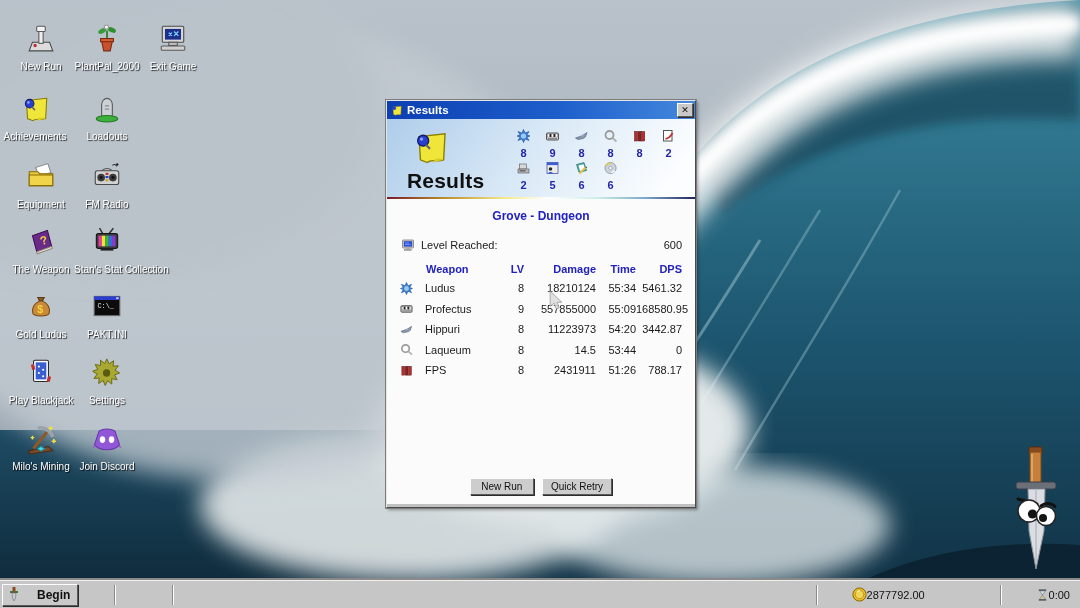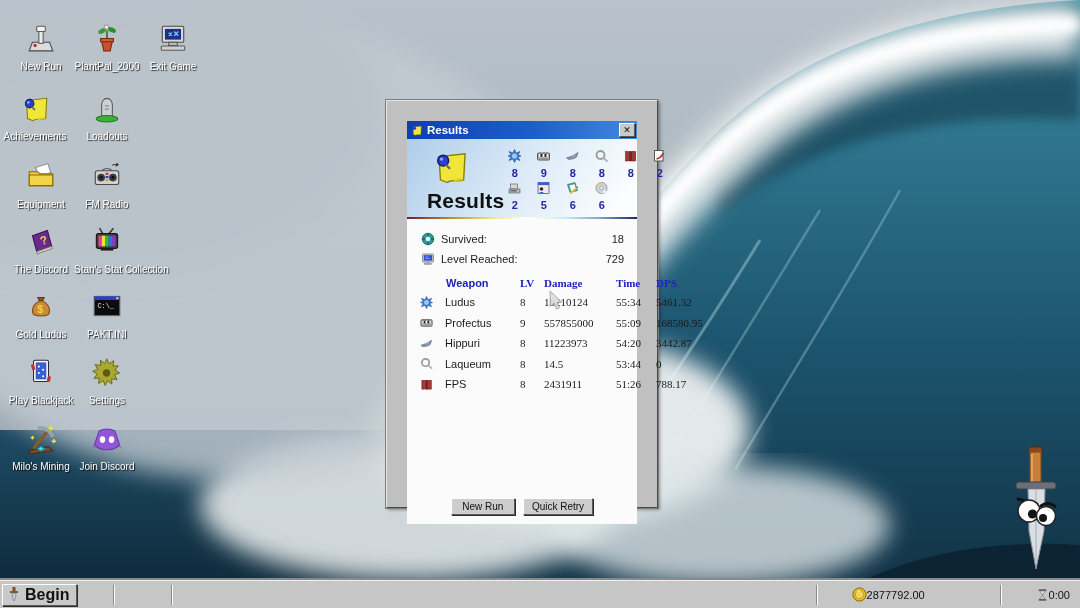--- a/index.html
+++ b/index.html
@@ -8,23 +8,23 @@
   .wallpaper { position:absolute; left:0; top:0; width:1080px; height:608px; }
 
   
   .dicon { position:absolute; width:66px; text-align:center; cursor:pointer; }
   .dicon .ig { display:block; height:34px; }
   .dicon .ig svg { display:inline-block; }
   .ilabel { display:inline-block; margin-top:2px; font-size:10px; color:#fff;
             text-shadow:1px 1px 1px rgba(0,0,0,.85); white-space:nowrap; }
 
   
-  .window { position:absolute; left:386px; top:100px; width:272px; height:408px;
+  .window { position:absolute; left:386px; top:100px; width:310px; height:408px;
             background:#c0c0c0; border:1px solid; border-color:#e6e6e6 #4a4a4a #4a4a4a #e6e6e6;
-            box-shadow:0 0 0 1px #7d7d7d, 2px 2px 3px rgba(0,0,0,.35); padding:20px; }
+            box-shadow:0 0 0 1px #7d7d7d, 2px 2px 3px rgba(0,0,0,.35); padding:0; }
   .titlebar { height:18px; display:flex; align-items:center; padding:0 2px 0 3px;
               background:linear-gradient(90deg,#0d3fb2 0%, #1d5ecb 55%, #4388dd 100%); }
   .titlebar .ttext { color:#fff; font-weight:bold; font-size:11.5px; margin-left:4px; flex:1; }
   .closebtn { width:16px; height:14px; background:#c9c9c9; border:1px solid;
               border-color:#fff #5a5a5a #5a5a5a #fff; box-shadow:1px 1px 0 #2c2c2c;
               font-size:9px; line-height:12px; text-align:center; color:#111; cursor:pointer; }
   .wheader { height:78px; background:linear-gradient(125deg,#aecdea 0%, #d8e8f6 45%, #fbfdff 90%);
              display:flex; padding:8px 10px 4px 20px; }
   .hleft { display:flex; flex-direction:column; align-items:flex-start; }
   .htitle { font-size:21px; font-weight:bold; color:#101010; margin-top:1px; letter-spacing:.2px; }
@@ -34,35 +34,35 @@
   .hitem .hcnt { display:block; font-size:11px; font-weight:bold; color:#2525a8; margin-top:0px; }
   .rainbow { height:2px; background:linear-gradient(90deg,#7a1a2a 0%,#b88a2a 18%,#f2e88a 38%,#ffffff 52%,#cfeee8 68%,#7aa8c8 84%,#23235f 100%); }
   .content { position:relative; background:#fbfbfb; height:305px; padding:10px 13px 0 13px; }
   .location { text-align:center; font-size:12px; font-weight:bold; color:#2121c0; margin-bottom:12px; }
   .statrow { display:flex; align-items:center; height:20px; font-size:11px; color:#1a1a1a; }
   .statrow .sic { width:16px; height:14px; margin-right:5px; }
   .statrow .sval { margin-left:auto; }
   .wtable { margin-top:4px; }
   .trow { display:grid; grid-template-columns:100px 24px 72px 40px 1fr; height:20.5px; align-items:center;
           font-size:11px; color:#1a1a1a; }
-  .trow .c { text-align:left;font-family:Liberation Serif, serif; }
+  .trow .c { text-align:right; }
   .trow .n { display:flex; align-items:center; gap:12px; text-align:left; }
   .thead { font-weight:bold; color:#2121c0; height:19px; }
   .thead .hw { text-align:left; padding-left:26px; }
   .wbuttons { position:absolute; bottom:9px; left:0; width:100%; display:flex; justify-content:center; gap:8px; }
   .btn95 { height:17px; min-width:64px; padding:0 8px; background:#cdcdcd; font-size:10px;
            font-family:"Liberation Sans", sans-serif; color:#111; border:1px solid;
            border-color:#fff #5a5a5a #5a5a5a #fff; box-shadow:1px 1px 0 #2c2c2c; cursor:pointer; }
 
   
   .taskbar { position:absolute; left:0; bottom:0; width:1080px; height:28px; background:#c6c6c6;
              border-top:1px solid #efefef; box-shadow:0 -2px 0 #8a8a8a; display:flex; align-items:center; padding:0 6px 0 2px; }
-  .beginbtn { height:22px; display:flex; align-items:center; gap:4px; padding:0 7px 0 4px;
+  .beginbtn { height:22px; display:flex; align-items:center; gap:16px; padding:0 7px 0 4px;
               background:#c9c9c9; border:1px solid; border-color:#fff #5a5a5a #5a5a5a #fff;
-              box-shadow:1px 1px 0 #2c2c2c; font-weight:bold; font-size:16px; color:#111; cursor:pointer; }
+              box-shadow:1px 1px 0 #2c2c2c; font-weight:bold; font-size:12px; color:#111; cursor:pointer; }
   .groove { width:0; height:20px; border-left:1px solid #8a8a8a; border-right:1px solid #fff; }
   .g1 { margin-left:36px; } .g2 { margin-left:56px; }
   .spacer { flex:1; }
   .traygrp { display:flex; align-items:center; gap:0; font-size:11px; color:#111; }
   .coin-g { margin:0 28px 0 34px; min-width:120px; }
   .time-g { margin-left:34px; margin-right:4px; }
 
   .mascot { position:absolute; left:1004px; top:446px; }
   .cursor { position:absolute; left:549px; top:291px; }
 </style>
@@ -179,21 +179,21 @@
         <rect x="13.6" y="18" width="2.8" height="2" fill="#caa53a"></rect>
       </svg></span>
   <span class="ilabel">FM Radio</span>
 </div>
 <div class="dicon" style="left:8px;top:225px">
   <span class="ig"><svg width="32" height="32" viewBox="0 0 30 30">
         <path d="M7,10 L21,5 L25,20 L11,25 Z" fill="#6a2a8a" stroke="#3a1050"></path>
         <path d="M11,25 L25,20 L25.5,22 L11.5,27 Z" fill="#e8e2d8" stroke="#8a8478"></path>
         <text x="14.5" y="19" font-size="11" font-weight="bold" fill="#f2d23a" transform="rotate(-17 15 16)">?</text>
       </svg></span>
-  <span class="ilabel">The Discord</span>
+  <span class="ilabel">The Weapon</span>
 </div>
 <div class="dicon" style="left:74px;top:225px">
   <span class="ig"><svg width="32" height="32" viewBox="0 0 30 30">
         <path d="M11,8 L8,3 M17,8 L21,3" stroke="#333" stroke-width="1.4"></path>
         <rect x="5" y="8" width="20" height="14" rx="2" fill="#3a3a3a" stroke="#151515"></rect>
         <rect x="7" y="10" width="3.2" height="10" fill="#e040a0"></rect>
         <rect x="10.2" y="10" width="3.2" height="10" fill="#f2e23a"></rect>
         <rect x="13.4" y="10" width="3.2" height="10" fill="#3ab83a"></rect>
         <rect x="16.6" y="10" width="3.2" height="10" fill="#3a6ae0"></rect>
         <rect x="19.8" y="10" width="3.2" height="10" fill="#8a3ad0"></rect>
@@ -338,40 +338,32 @@
               <circle cx="7" cy="7" r="1.6" fill="#fff" stroke="#858c96" stroke-width=".6"></circle>
               <path d="M3,4.5 A5,5 0 0 1 7,2.2" stroke="#e8d23a" stroke-width="1.6" fill="none"></path>
               <path d="M11,9.5 A5,5 0 0 1 8,11.6" stroke="#fff" stroke-width="1.4" fill="none"></path>
             </svg><span class="hcnt">6</span></span>
       </div>
     </div>
   </div>
   <div class="rainbow"></div>
 
   <div class="content">
-
-    <div class="statrow">
-      <svg class="sic" viewBox="0 0 14 14">
-          <circle cx="7" cy="7" r="5.8" fill="#2a9a9a" stroke="#14625f" stroke-width=".8"></circle>
-          <circle cx="7" cy="7" r="2.3" fill="#e8f4f4"></circle>
-          <path d="M7,1.2 V4 M7,10 V12.8 M1.2,7 H4 M10,7 H12.8" stroke="#14625f" stroke-width="1.3"></path>
-        </svg>
-      <span>Survived:</span>
-      <span class="sval">18</span>
-    </div>
+    <div class="location">Grove - Dungeon</div>
+
     <div class="statrow">
       <svg class="sic" viewBox="0 0 14 14">
           <rect x="1.5" y="2" width="11" height="8" rx=".8" fill="#d0d0d0" stroke="#555" stroke-width=".6"></rect>
           <rect x="2.8" y="3.2" width="8.4" height="5.4" fill="#2a4fd0"></rect>
           <path d="M4,5 h4 M4,6.5 h5.5" stroke="#8fb0ff" stroke-width=".7"></path>
           <rect x="5" y="10" width="4" height="1.2" fill="#aaa"></rect>
           <rect x="3.5" y="11.2" width="7" height="1.3" fill="#c4c4c4" stroke="#666" stroke-width=".4"></rect>
         </svg>
       <span>Level Reached:</span>
-      <span class="sval">729</span>
+      <span class="sval">600</span>
     </div>
 
     <div class="wtable">
       <div class="trow thead">
         <span class="hw">Weapon</span>
         <span class="c">LV</span>
         <span class="c">Damage</span>
         <span class="c">Time</span>
         <span class="c">DPS</span>
       </div>

